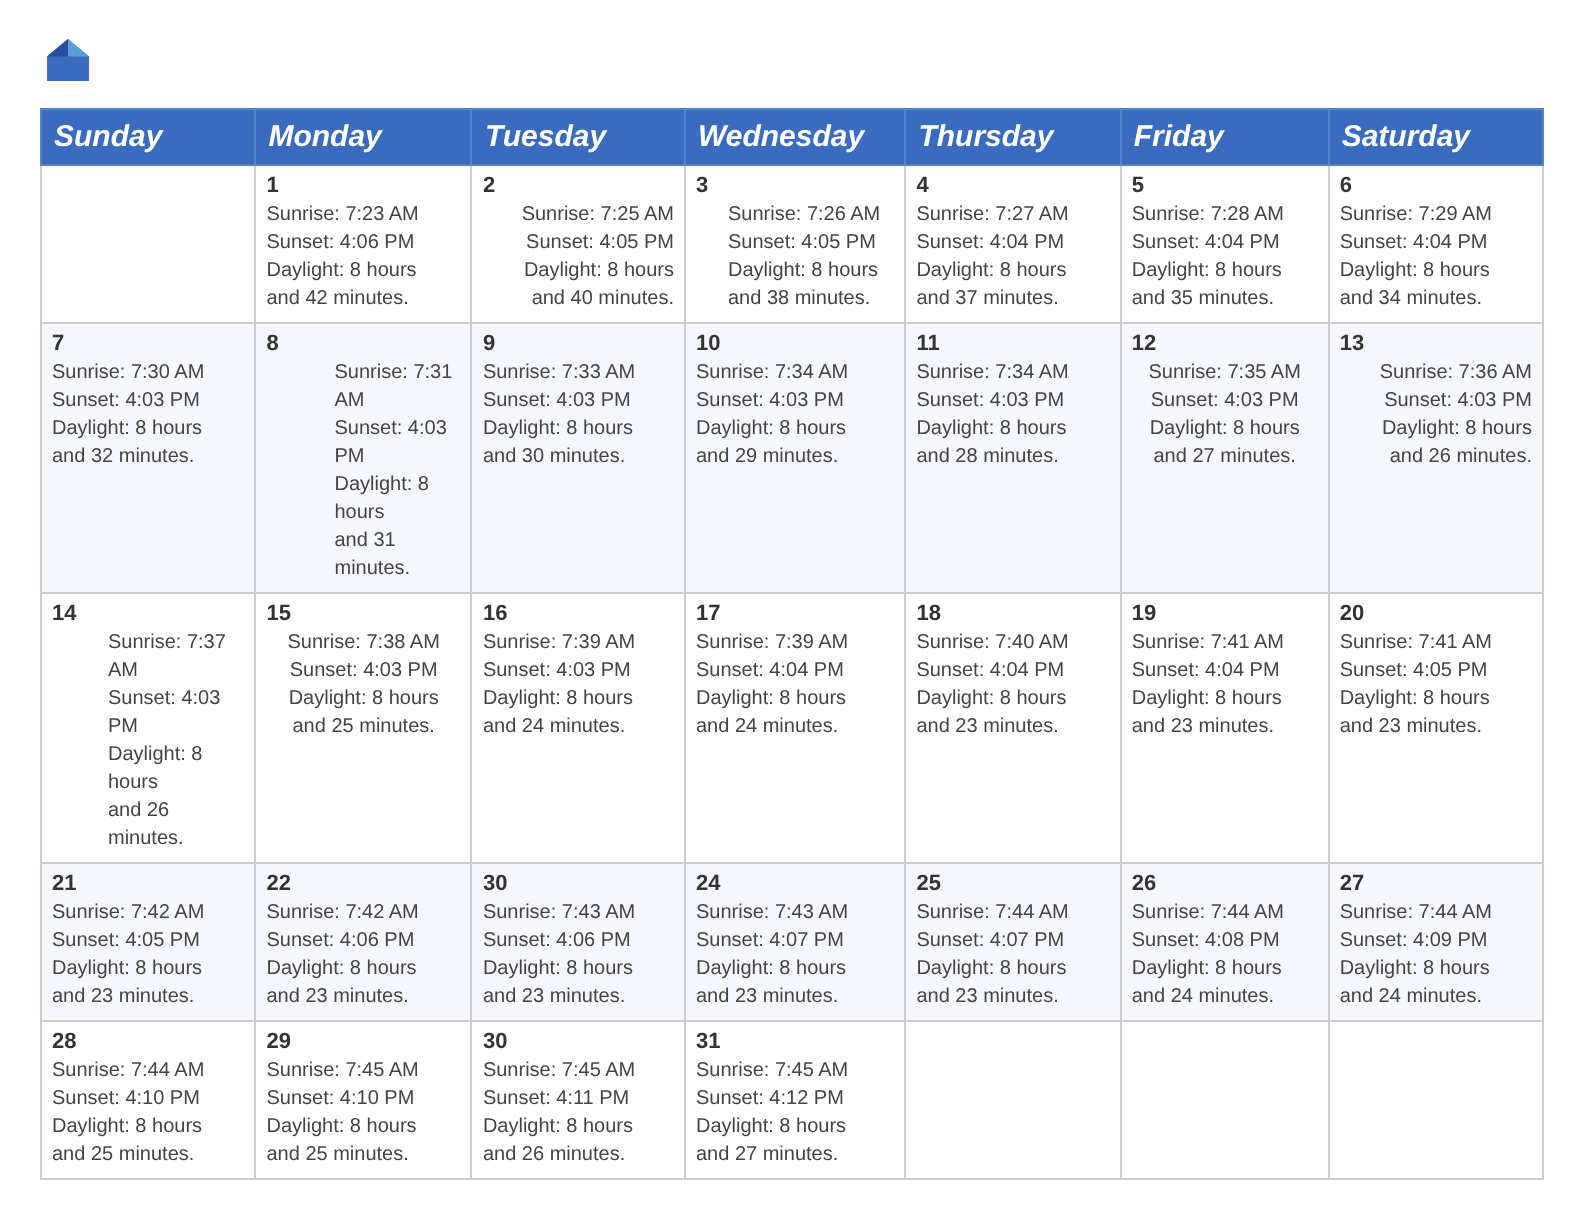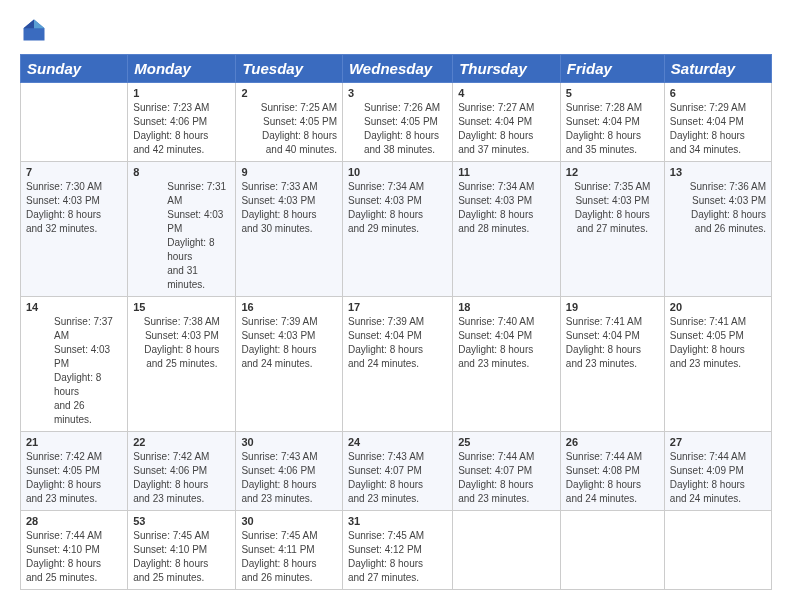--- a/index.html
+++ b/index.html
@@ -337,21 +337,21 @@
         </tr>
         <tr>
           <td>
             <span class="day-num">28</span>
             <div class="day-info" style="white-space: pre-line;">Sunrise: 7:44 AM
 Sunset: 4:10 PM
 Daylight: 8 hours
 and 25 minutes.</div>
           </td>
           <td>
-            <span class="day-num">53</span>
+            <span class="day-num">29</span>
             <div class="day-info" style="white-space: pre-line;">Sunrise: 7:45 AM
 Sunset: 4:10 PM
 Daylight: 8 hours
 and 25 minutes.</div>
           </td>
           <td>
             <span class="day-num">30</span>
             <div class="day-info" style="white-space: pre-line;">Sunrise: 7:45 AM
 Sunset: 4:11 PM
 Daylight: 8 hours

